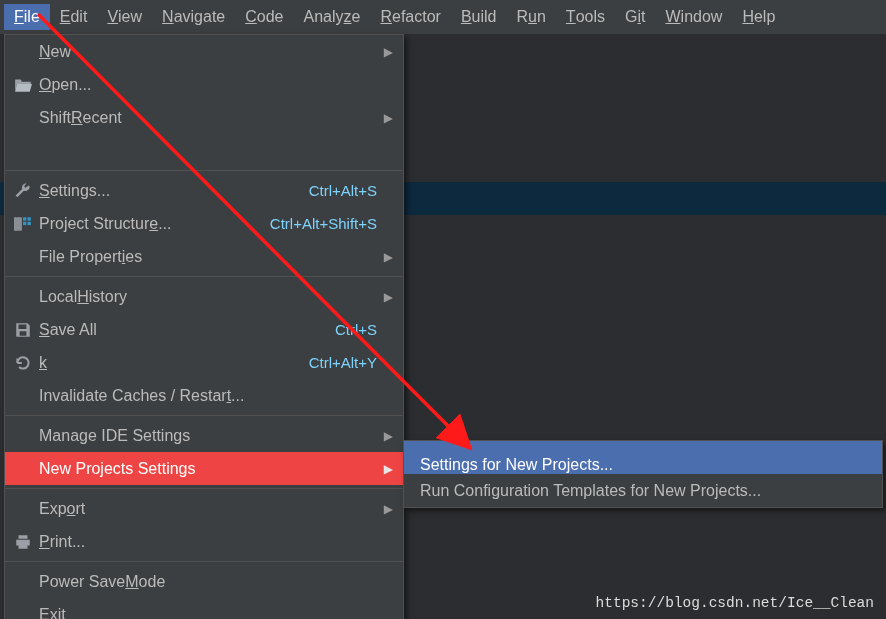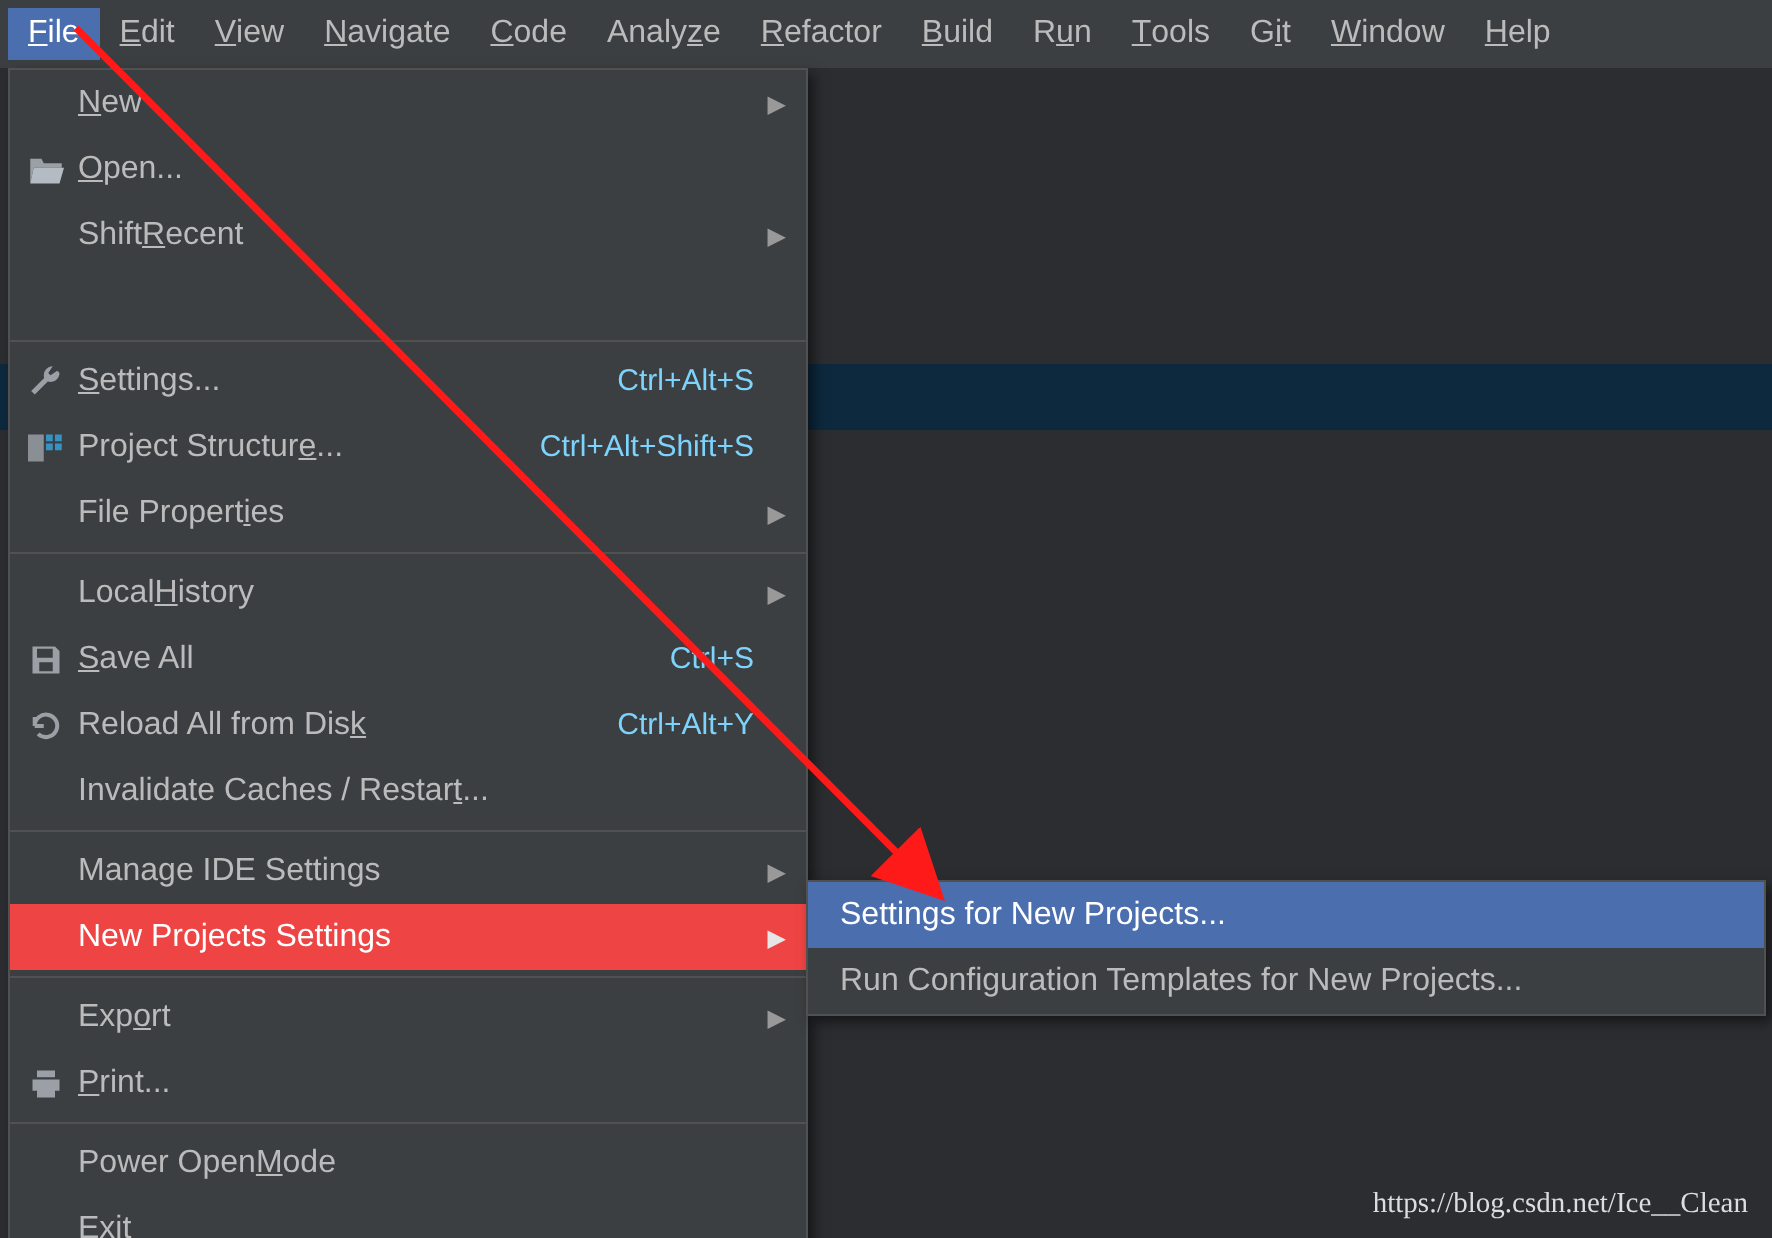--- a/index.html
+++ b/index.html
@@ -14,23 +14,23 @@
   .row.hover { background:#ef4444; color:#fff; }
   .ic { width:20px; height:20px; margin-right:6px; display:flex; align-items:center; justify-content:center; flex-shrink:0; }
   .lbl { flex:1; display:inline-flex; }
   .sc  { color:#7dd3fc; font-size:15px; padding-right:6px; }
   .arw { width:10px; color:#999; font-size:12px; text-align:right; }
   .row.hover .arw, .row.hover .sc { color:#e6e6e6; }
   .sep { height:1px; background:#515151; margin:3px 0; }
 
   .submenu { position:absolute; left:403px; width:480px; background:#3c3f41; border:1px solid #515151; box-shadow:3px 3px 6px rgba(0,0,0,0.5); font-size:16px; }
   .srow { display:flex; align-items:center; height:33px; padding:0 16px; cursor:pointer; }
-  .srow.hover { background:#4b6eaf; color:#fff; }
-
-  .watermark { position:absolute; right:12px; bottom:8px; color:#dddddd; font-size:14.5px; font-family:Liberation Serif, serif; }
+  .srow.hover { background:#4b6eaf; color:#fff;align-items:flex-end; }
+
+  .watermark { position:absolute; right:12px; bottom:8px; color:#dddddd; font-size:14.5px; font-family:Liberation Mono, monospace; }
 
   #arrow-layer { position:absolute; left:0; top:0; pointer-events:none; }
 
   .selband { position:absolute; left:0; top:182px; width:886px; height:33px; background:#0d293e; z-index:-1; }
 
   svg.icon { width:18px; height:18px; }
 </style>
 </head>
 <body>
 
@@ -231,21 +231,20 @@
     <span class="arw"></span>
   </div>
 
   <div class="row">
     <span class="ic">
       <svg class="icon" viewBox="0 0 16 16">
           <path fill="none" stroke="#9aa0a6" stroke-width="1.8" d="M3 8a5 5 0 1 1 1.5 3.5M3 8V4m0 4h4"></path>
         </svg>
     </span>
     <span class="lbl">
-        <span>Reload All from Dis</span>
         <span class="u">k</span>
       </span>
     <span class="sc">Ctrl+Alt+Y</span>
     <span class="arw"></span>
   </div>
 
   <div class="row">
     <span class="ic"></span>
     <span class="lbl">
         <span>Invalidate Caches / Restar</span>
@@ -298,21 +297,21 @@
         <span>rint...</span>
       </span>
     <span class="arw"></span>
   </div>
 
   <div class="sep"></div>
 
   <div class="row">
     <span class="ic"></span>
     <span class="lbl">
-        <span>Power Open </span>
+        <span>Power Save </span>
         <span class="u">M</span>
         <span>ode</span>
       </span>
     <span class="arw"></span>
   </div>
 
   <div class="row">
     <span class="ic"></span>
     <span class="lbl">
         <span>E</span>

